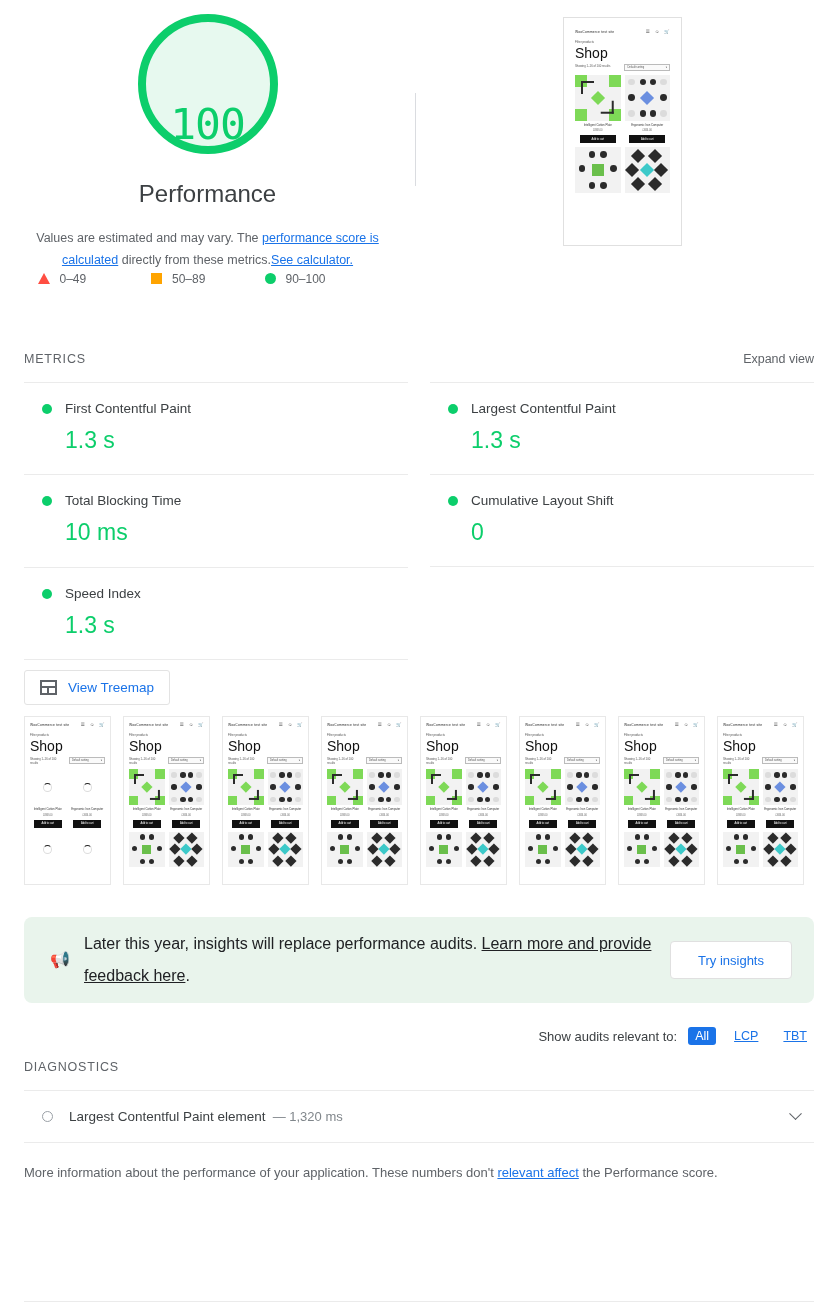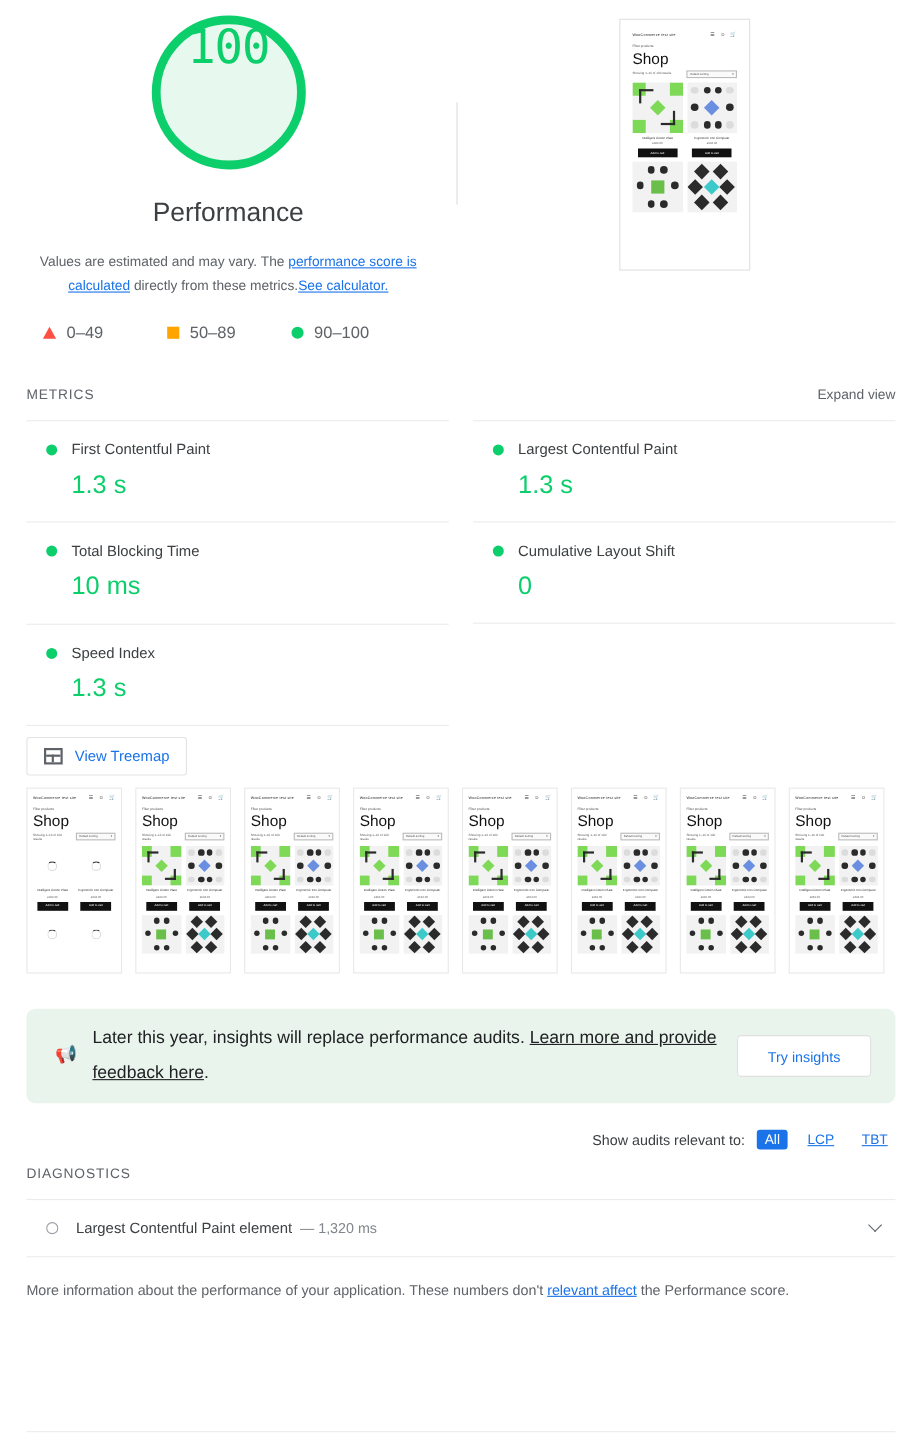--- a/index.html
+++ b/index.html
@@ -15,37 +15,37 @@
   
   .hero { position: relative; height: 320px; }
   .gauge-wrap {
     position: absolute; left: 0; top: 14px; width: 415px;
     display: flex; flex-direction: column; align-items: center;
   }
   .gauge {
     width: 140px; height: 140px; border-radius: 50%;
     background: #e7f9ef;
     border: 8px solid #0cce6b;
-    display: flex; align-items: flex-start; justify-content: center;
+    display: flex; align-items: flex-end; justify-content: center;
   }
   .gauge-score {
     font-family: "DejaVu Sans Mono", monospace;
     font-size: 43px; color: #0cce6b; letter-spacing: -1px; line-height: 1;
   }
   .cat-title {
     margin-top: 26px; font-size: 24px; font-weight: 400; color: #3c4043;
   }
   .hero-desc {
     margin-top: 20px; width: 380px; text-align: center;
     font-size: 12.5px; line-height: 1.75; color: #5f6368;
   }
   .hero-desc a { color: #1a73e8; text-decoration: underline; }
   .legend {
-    margin-top: 22px; display: flex; gap: 0; width: 340px;
-    justify-content: flex-end; font-size: 15px; color: #5f6368;
+    display: flex; gap: 0; width: 340px;
+    justify-content: space-between; font-size: 12px; color: #5f6368;
   }
   .legend-item { display: flex; align-items: center; width: 113px; gap: 10px; }
   .lg-tri {
     width: 0; height: 0; border-left: 6px solid transparent;
     border-right: 6px solid transparent; border-bottom: 11px solid #ff4e42;
   }
   .lg-sq { width: 11px; height: 11px; background: #ffa400; }
   .lg-ci { width: 11px; height: 11px; border-radius: 50%; background: #0cce6b; }
 
   .hero-divider {

